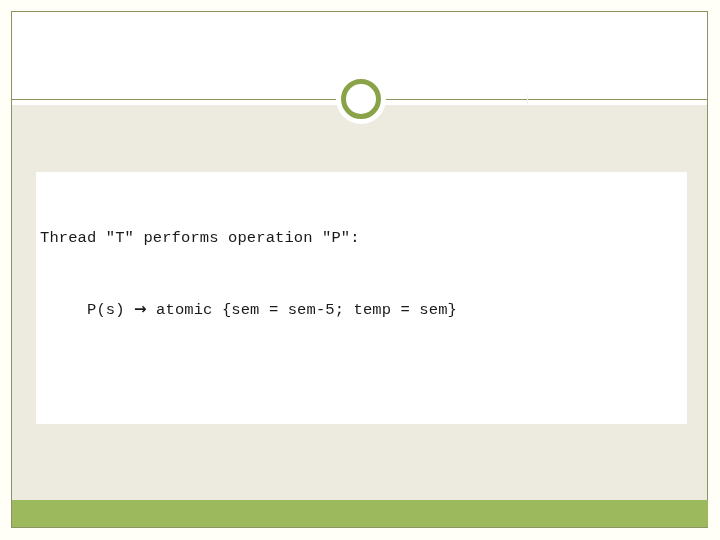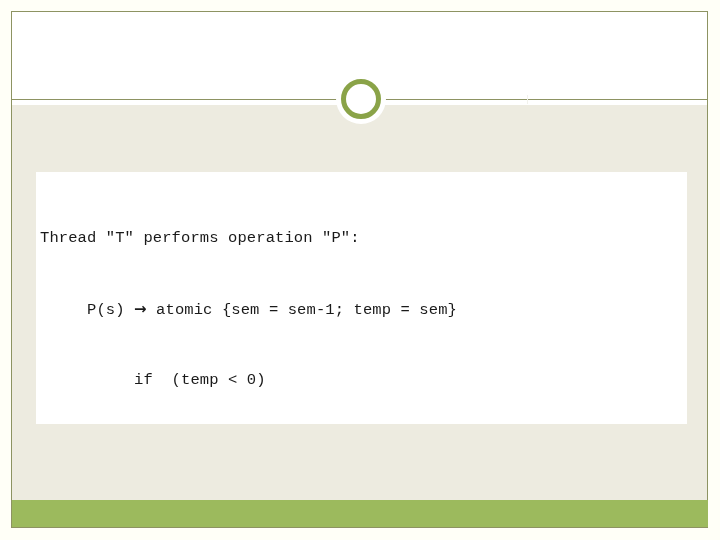--- a/index.html
+++ b/index.html
@@ -137,22 +137,21 @@
   <div class="divider-tick"></div>
 
   <div class="ring-halo"></div>
   <div class="ring"></div>
 
   <div class="frame"></div>
 
   <div class="content-card">
     <div class="code-block">
       <span class="code-line">Thread "T" performs operation "P":</span>
-      <span class="code-line"><span>     P(s) </span><span class="arrow">→</span><span> atomic {sem = sem-1; temp = sem}</span></span>
-      <span class="code-line">          if  (temp &lt; 0)</span>
+      <span class="code-line"><span>     P(s) </span><span class="arrow">→</span><span> atomic {sem = sem-5; temp = sem}</span></span>
       
       
       
       
       
       
       
       
     </div>
   </div>

